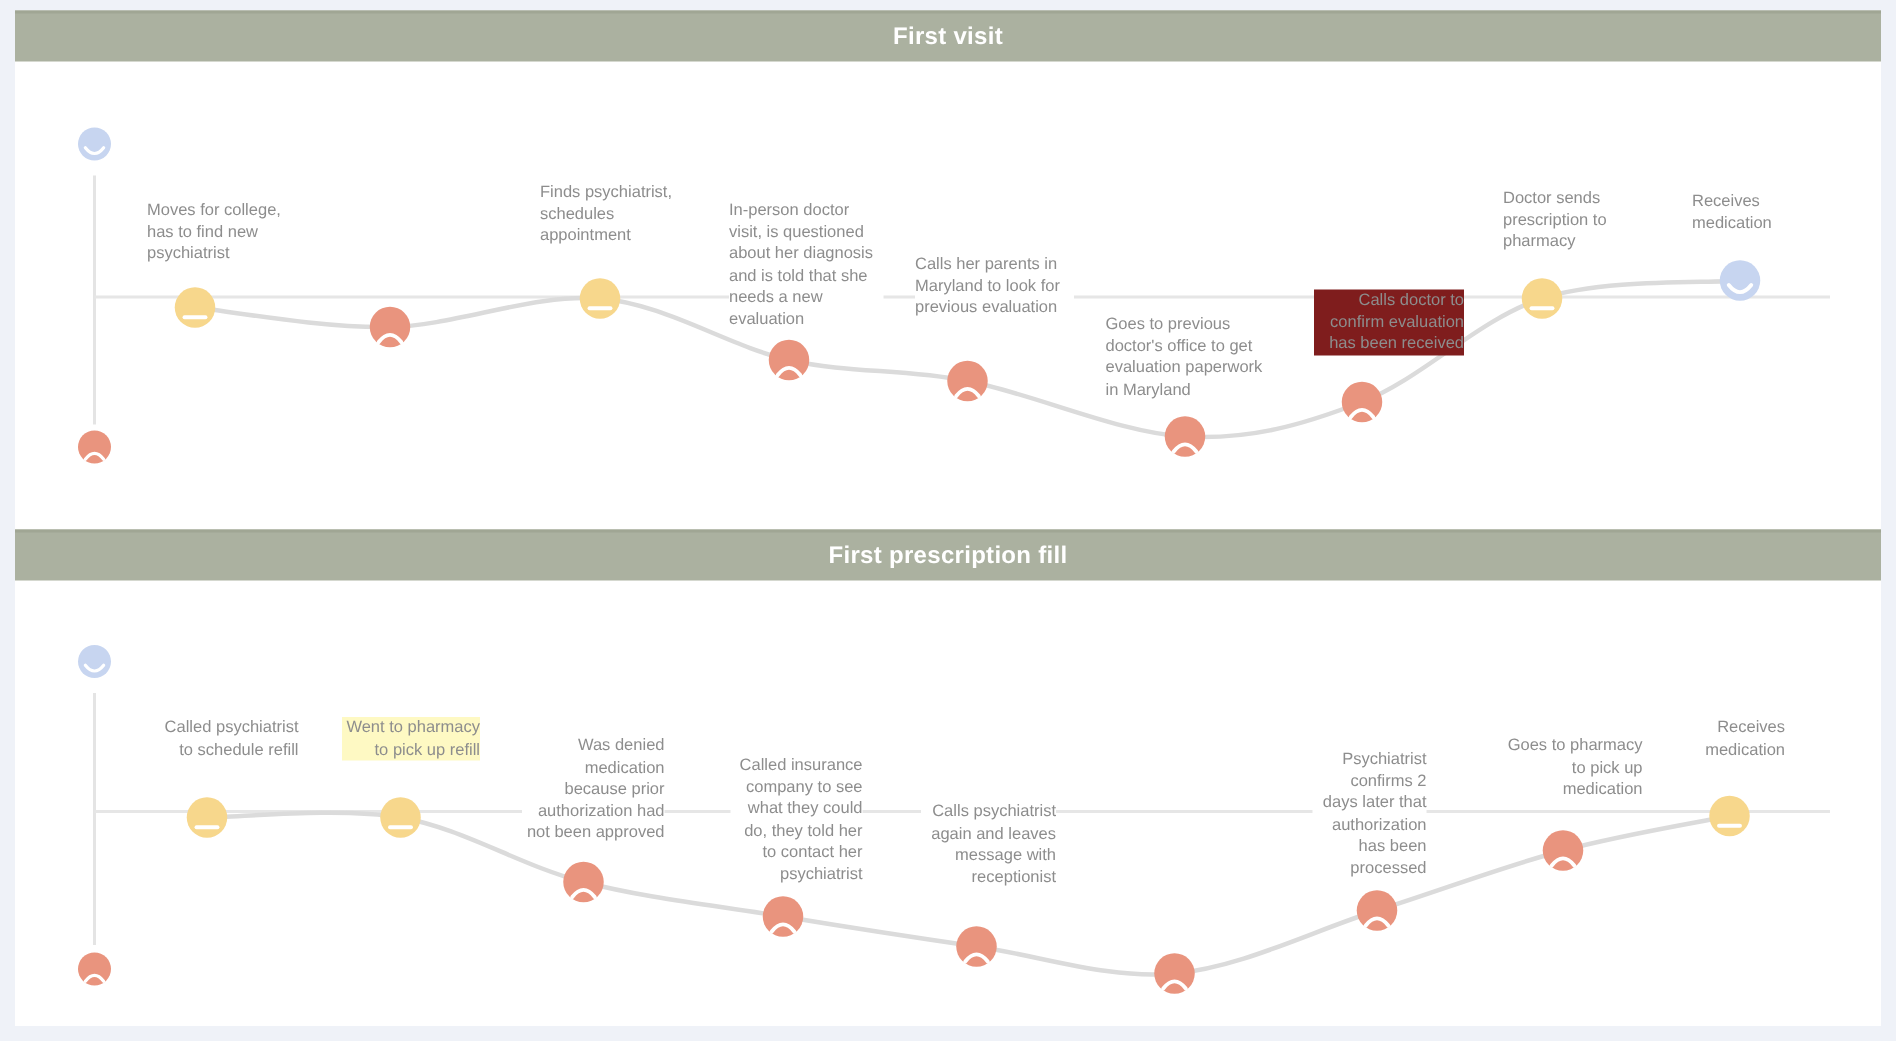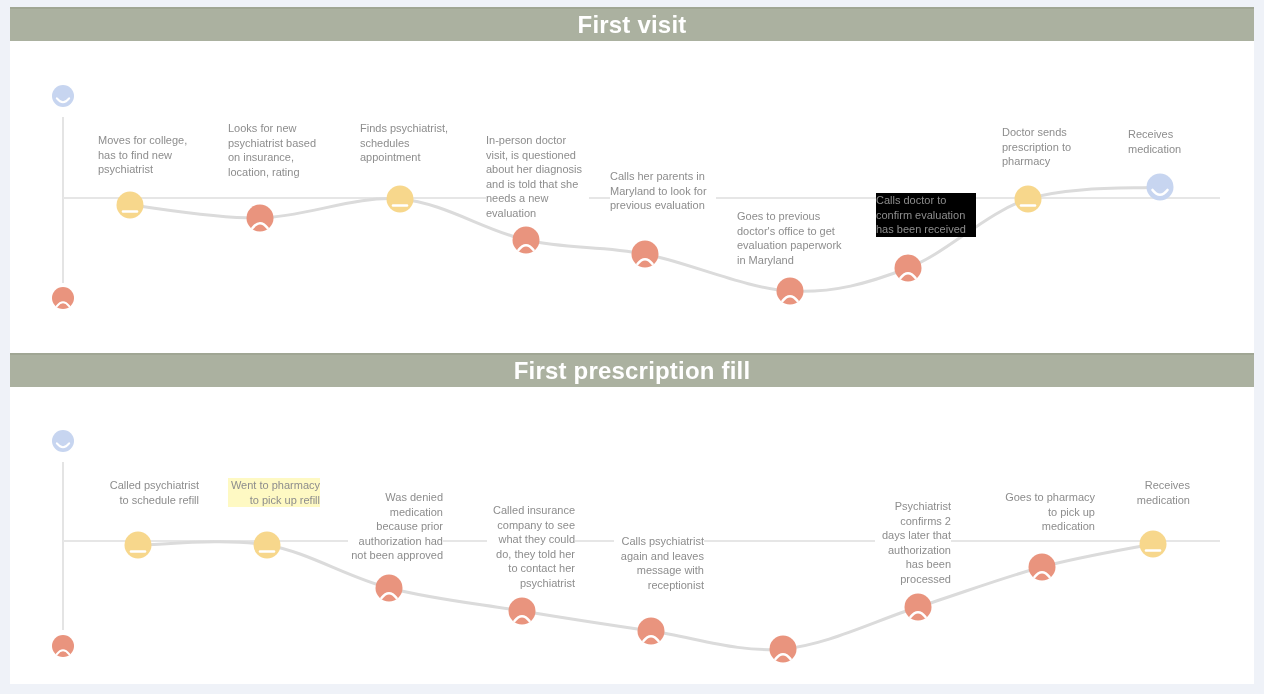--- a/index.html
+++ b/index.html
@@ -13,21 +13,21 @@
   }
   .content{
     position:absolute;left:10px;top:7px;width:1244px;height:677px;
   }
   .section-header{
     position:absolute;left:0;width:1244px;height:34px;
     display:flex;align-items:center;justify-content:center;
     box-sizing:border-box;
   }
   .section-title{
-    font-size:24px;font-weight:bold;letter-spacing:.2px;
+    font-size:16px;font-weight:bold;letter-spacing:.2px;
   }
   .canvas{
     position:absolute;left:0;width:1244px;
   }
   .canvas svg{position:absolute;left:0;top:0;}
   .step-label{
     position:absolute;font-size:11px;line-height:14.5px;
     z-index:2;
   }
 </style>
@@ -83,26 +83,25 @@
           <g>
             <circle cx="1018" cy="158" r="13.5" fill="#f7d78c"></circle>
             <path d="M 1011 164.5 L 1025 164.5" fill="none" stroke="#ffffff" stroke-width="2.60" stroke-linecap="round"></path>
           </g>
           <g>
             <circle cx="1150" cy="146" r="13.5" fill="#c7d5f0"></circle>
             <path d="M 1142.5 149 Q 1150 158.5 1157.5 149" fill="none" stroke="#ffffff" stroke-width="2.60" stroke-linecap="round"></path>
           </g>
         </svg>
         <div class="step-label" style="left: 88px; top: 92px; width: 100px; color: rgb(141, 141, 141); background: rgb(255, 255, 255);">Moves for college, has to find new psychiatrist</div>
-        <div class="step-label" style="left: 218px; top: 80px; width: 100px; color: rgb(141, 141, 141); background: rgb(255, 255, 255);">Looks for new psychiatrist based on insurance, location, rating</div>
         <div class="step-label" style="left: 350px; top: 80px; width: 100px; color: rgb(141, 141, 141); background: rgb(255, 255, 255);">Finds psychiatrist, schedules appointment</div>
         <div class="step-label" style="left: 476px; top: 92px; width: 103px; color: rgb(141, 141, 141); background: rgb(255, 255, 255);">In-person doctor visit, is questioned about her diagnosis and is told that she needs a new evaluation</div>
         <div class="step-label" style="left: 600px; top: 128px; width: 106px; color: rgb(141, 141, 141); background: rgb(255, 255, 255);">Calls her parents in Maryland to look for previous evaluation</div>
         <div class="step-label" style="left: 727px; top: 168px; width: 114px; color: rgb(141, 141, 141); background: rgb(255, 255, 255);">Goes to previous doctor's office to get evaluation paperwork in Maryland</div>
-        <div class="step-label" style="left: 866px; top: 152px; width: 100px; color: rgb(141, 141, 141); background: #000000;">Calls doctor to confirm evaluation has been received</div>
+        <div class="step-label" style="left: 866px; top: 152px; width: 100px; color: rgb(141, 141, 141); background: #7f1d1d; text-align: right;">Calls doctor to confirm evaluation has been received</div>
         <div class="step-label" style="left: 992px; top: 84px; width: 82px; color: rgb(141, 141, 141); background: rgb(255, 255, 255);">Doctor sends prescription to pharmacy</div>
         <div class="step-label" style="left: 1118px; top: 86px; width: 62px; color: rgb(141, 141, 141); background: rgb(255, 255, 255);">Receives medication</div>
       </div>
       <div class="section-header" style="top: 346px; background: rgb(171, 177, 160); border-top: 2px solid rgb(160, 166, 148);">
         <div class="section-title" style="color: rgb(255, 255, 255);">First prescription fill</div>
       </div>
       <div class="canvas" style="top: 380px; height: 297px; text-align: right;">
         <svg width="1244" height="297" viewBox="0 0 1244 297">
           <line x1="53" y1="75" x2="53" y2="243" stroke="#e4e4e4" stroke-width="2"></line>
           <line x1="53" y1="154" x2="1210" y2="154" stroke="#e6e6e6" stroke-width="2"></line>

